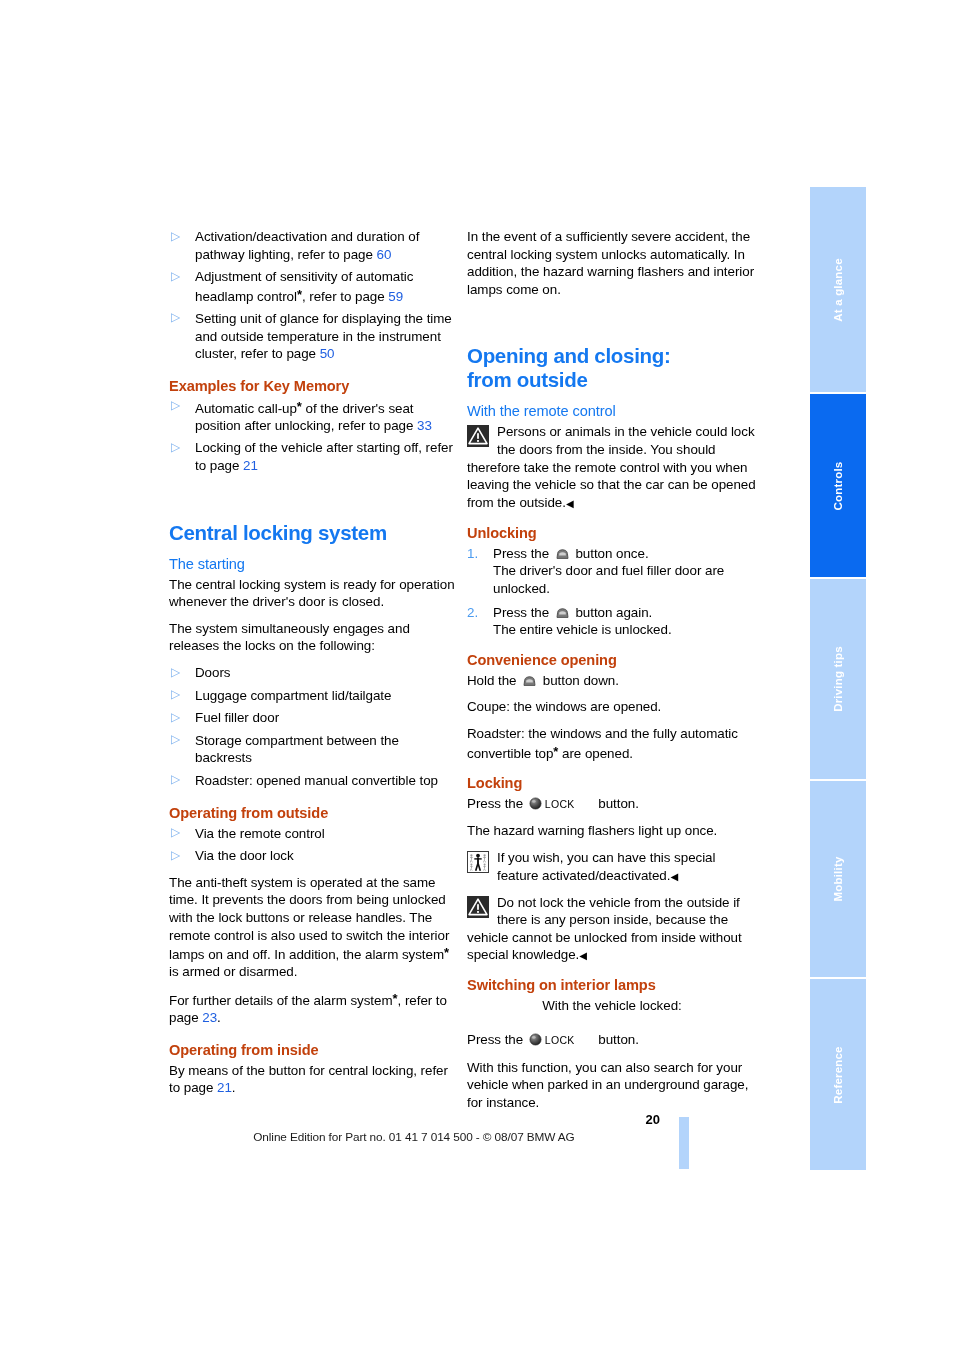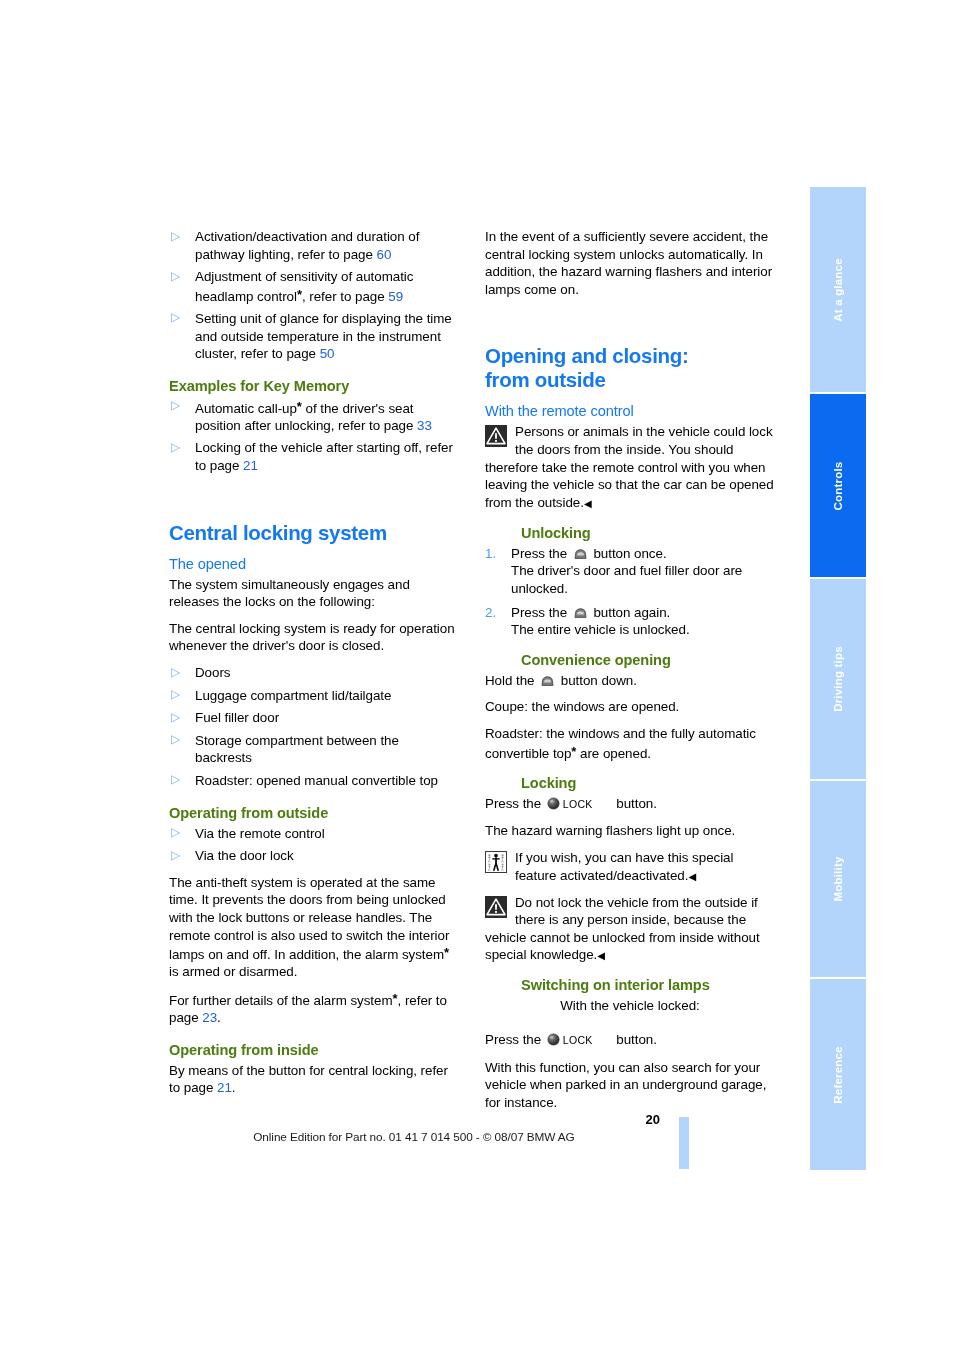--- a/index.html
+++ b/index.html
@@ -28,49 +28,49 @@
   
   .column {
     position: absolute;
     top: 228px;
     width: 290px;
     font-size: 13.4px;
     line-height: 17.6px;
     letter-spacing: -0.05px;
   }
   #col-left  { left: 169px; }
-  #col-right { left: 485px; }
+  #col-right { left: 467px; }
 
   
   .h1 {
     color: #1478F0;
     font-size: 20.5px;
     line-height: 24px;
     font-weight: bold;
     margin: 0 0 10px 0;
     letter-spacing: -0.3px;
   }
   .h1.spaced-top { margin-top: 46px; }
   .h2 {
     color: #1478F0;
     font-size: 14.6px;
     line-height: 18px;
     font-weight: normal;
     margin: 0 0 3px 0;
     letter-spacing: -0.1px;
   }
   .h3 {
-    color: #4d7c0f;
+    color: #c2410c;
     font-size: 14.6px;
     line-height: 18px;
     font-weight: bold;
     margin: 14px 0 3px 0;
     letter-spacing: -0.1px;
   }
-  .h3.tight { margin-top: 12px; margin-left: 36px; }
+  .h3.tight { margin-top: 12px; }
 
   p.para {
     margin: 0 0 9px 0;
   }
   p.para.tight { margin-bottom: 16px; text-align: center; }
 
   
   ul.bullets {
     list-style: none;
     margin: 0 0 9px 0;
@@ -263,23 +263,23 @@
     </ul>
 
     <div class="h3">Examples for Key Memory</div>
     <ul class="bullets">
       <li><span>Automatic call-up</span><span class="opt">*</span><span> of the driver's seat position after unlocking, refer to page </span><span class="pref">33</span></li>
       <li><span>Locking of the vehicle after starting off, refer to page </span><span class="pref">21</span></li>
     </ul>
 
     <div class="h1 spaced-top">Central locking system</div>
 
-    <div class="h2">The opened</div>
+    <div class="h2">The starting</div>
+    <p class="para">The central locking system is ready for operation whenever the driver's door is closed.</p>
     <p class="para">The system simultaneously engages and releases the locks on the following:</p>
-    <p class="para">The central locking system is ready for operation whenever the driver's door is closed.</p>
     <ul class="bullets">
       <li>Doors</li>
       <li>Luggage compartment lid/tailgate</li>
       <li>Fuel filler door</li>
       <li>Storage compartment between the backrests</li>
       <li>Roadster: opened manual convertible top</li>
     </ul>
 
     <div class="h3">Operating from outside</div>
     <ul class="bullets">

